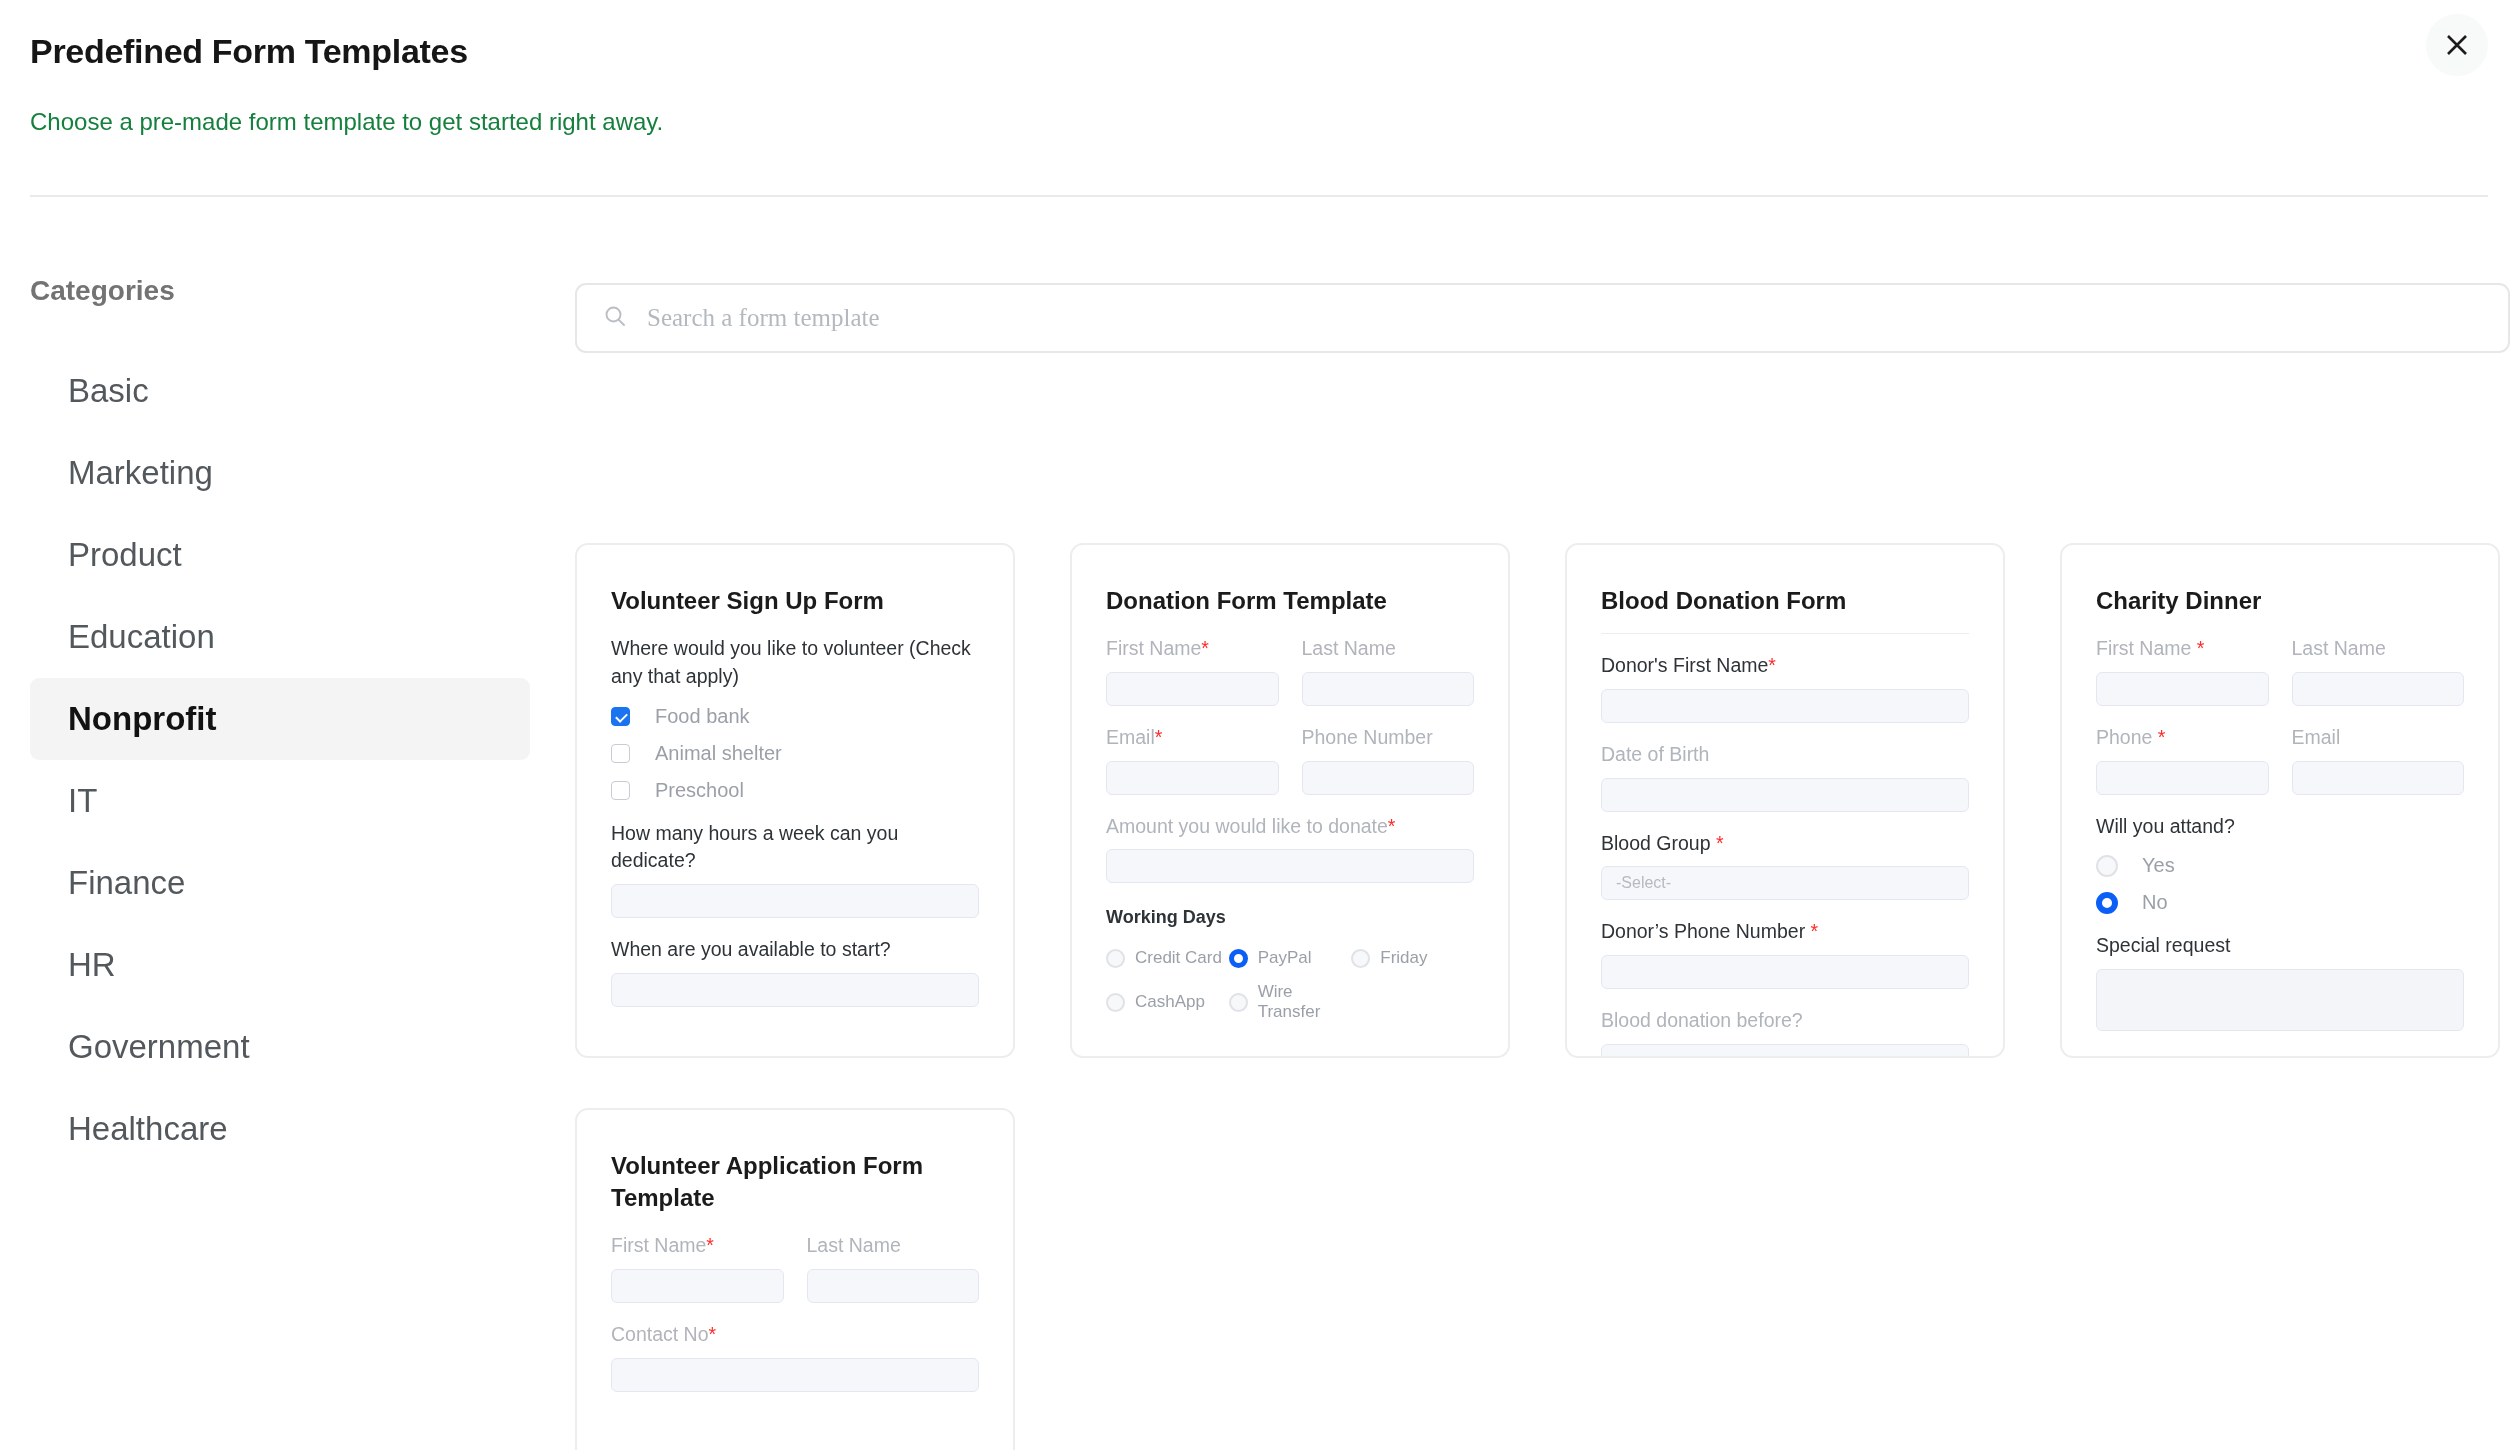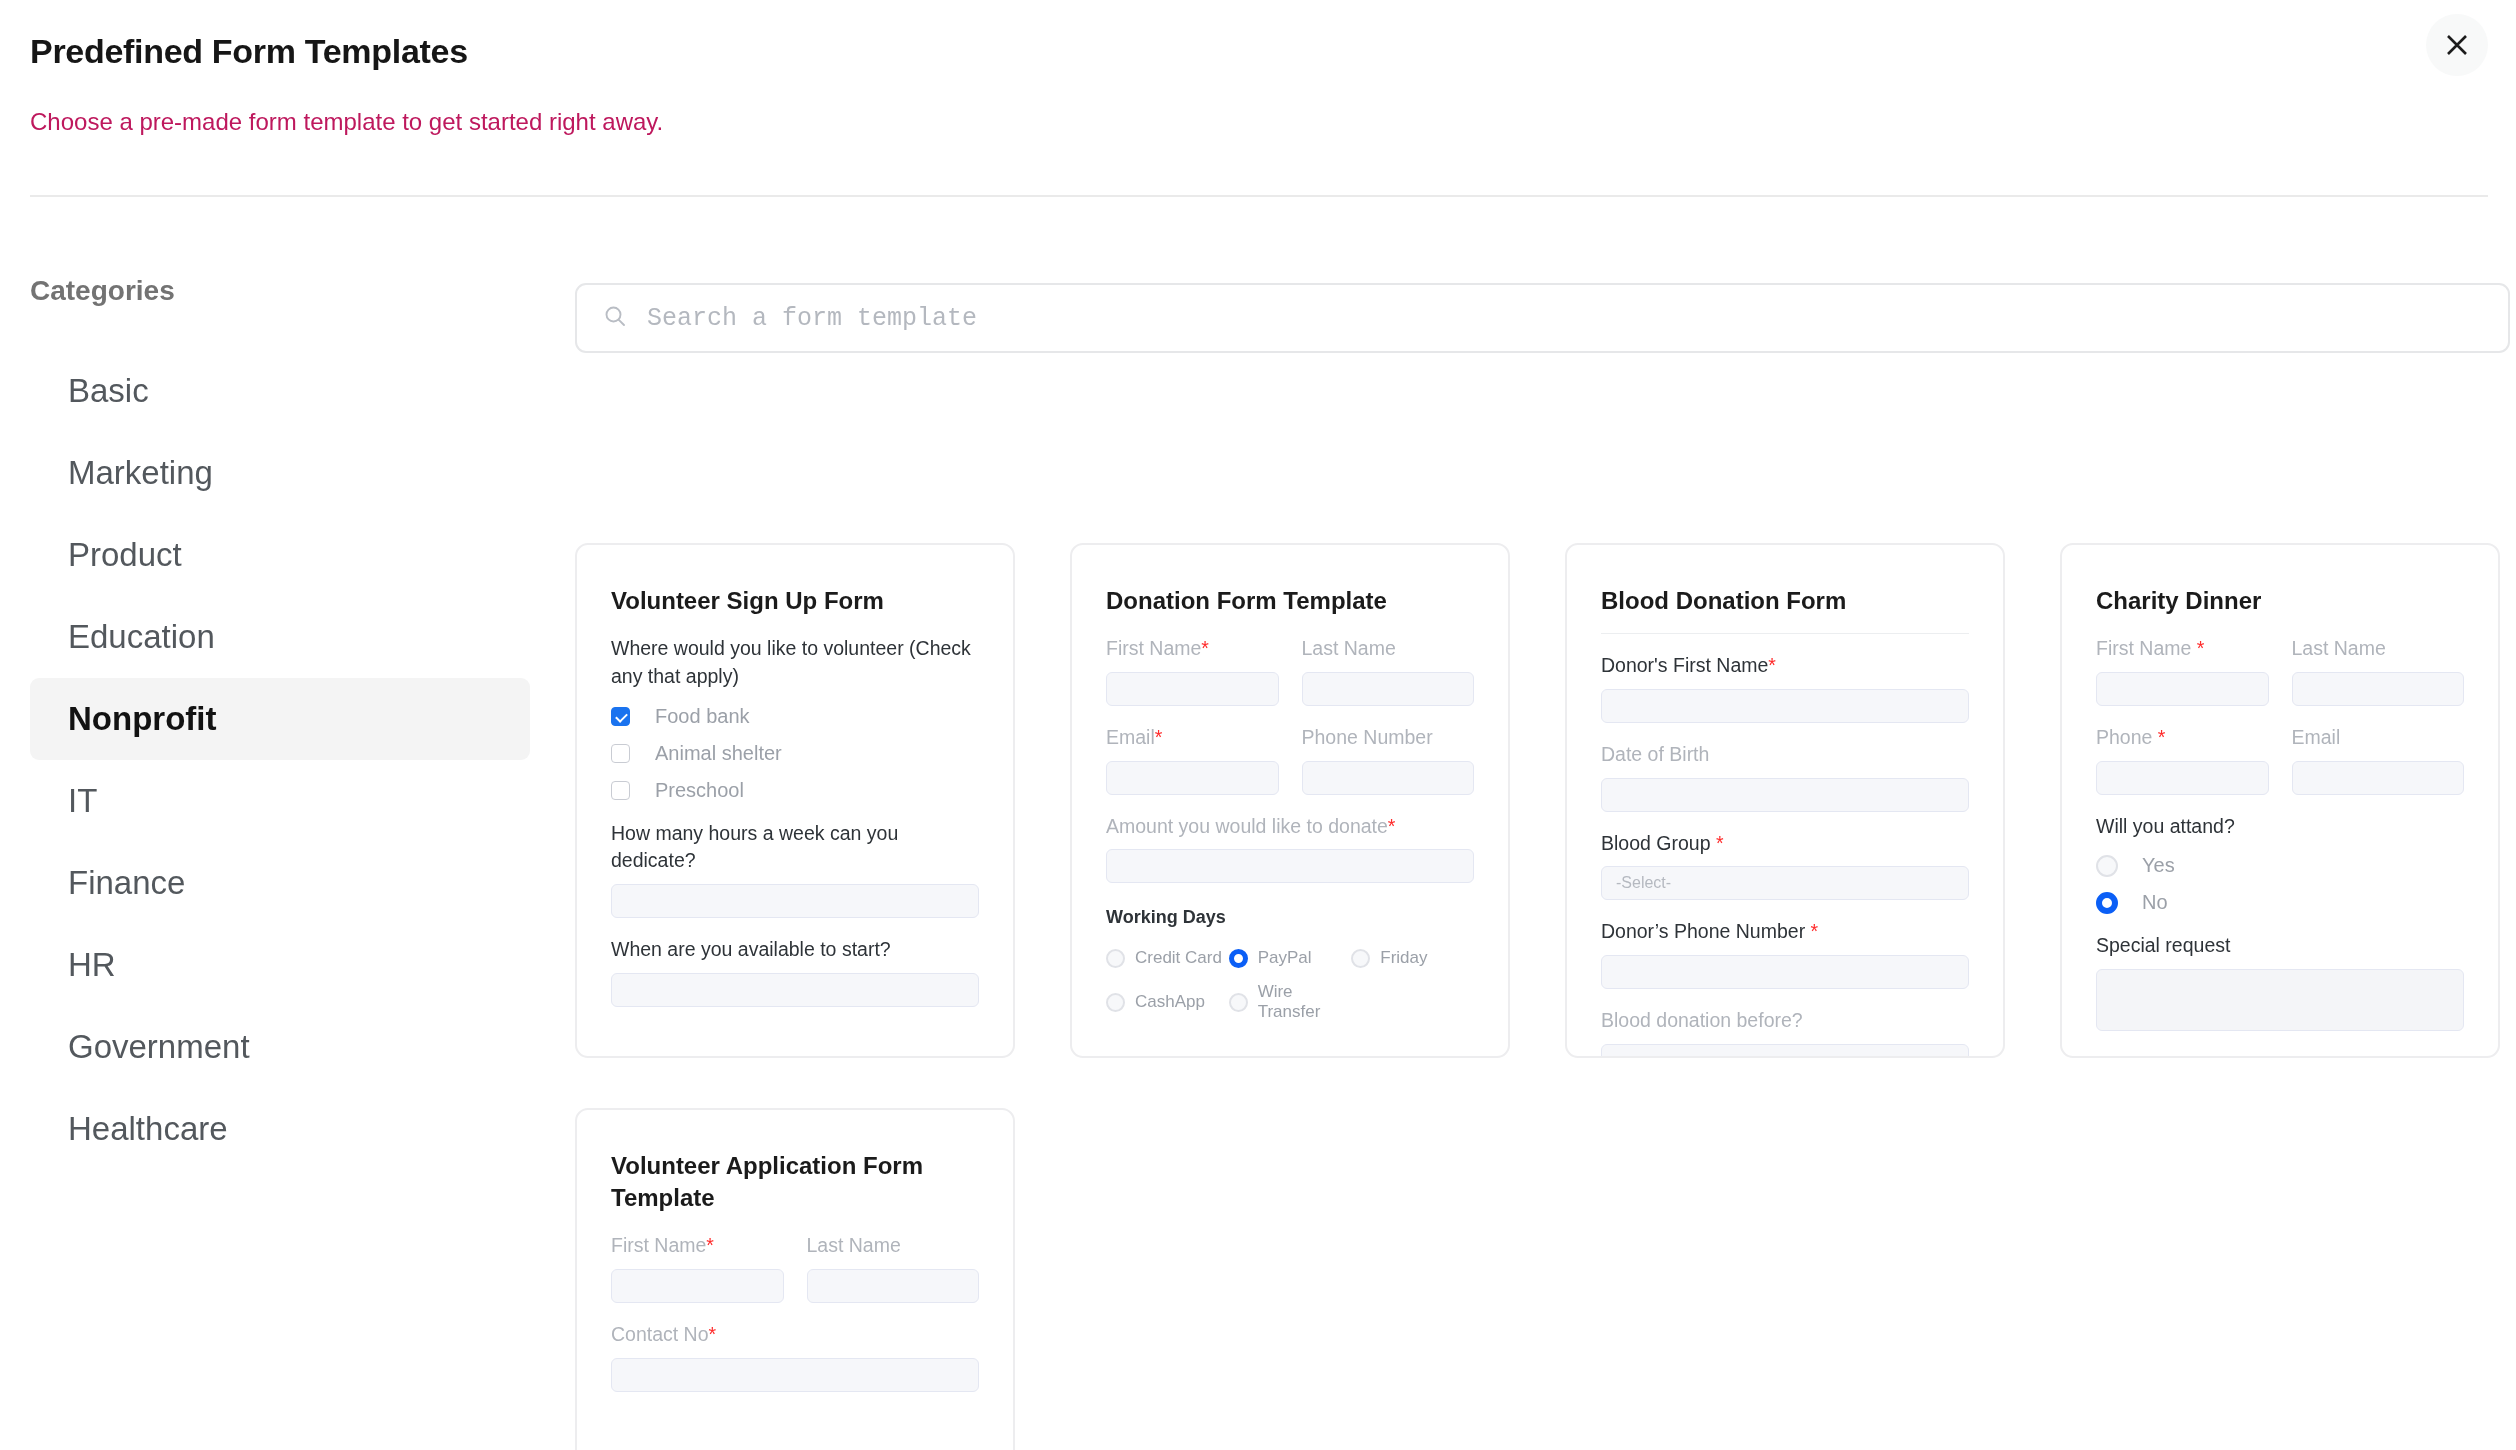--- a/index.html
+++ b/index.html
@@ -15,21 +15,21 @@
   }
 
   
   .modal-header { position: absolute; left: 0; top: 0; width: 2516px; height: 197px; }
   .page-title {
     position: absolute; left: 30px; top: 32px;
     font-size: 34px; font-weight: bold; letter-spacing: -0.3px; color: #161616;
   }
   .page-subtitle {
     position: absolute; left: 30px; top: 108px;
-    font-size: 24px; color: #be185d; font-weight: normal;
+    font-size: 24px; color: #15803d; font-weight: normal;
   }
   .header-divider {
     position: absolute; left: 30px; top: 195px; width: 2458px; height: 2px;
     background: #eaeaea;
   }
   .close-button {
     position: absolute; right: 28px; top: 14px; width: 62px; height: 62px;
     border-radius: 50%; background: #f8f9f9; border: none; cursor: pointer;
     display: flex; align-items: center; justify-content: center; padding: 0;
   }
@@ -52,21 +52,21 @@
   
   .main { position: absolute; left: 570px; top: 240px; width: 1946px; }
   .search-wrap {
     position: absolute; left: 5px; top: 43px; width: 1935px; height: 70px;
     border: 2px solid #e6e7e9; border-radius: 11px; background: #fff;
     display: flex; align-items: center; padding: 0 26px; cursor: text;
   }
   .search-icon { flex: 0 0 auto; margin-right: 18px; display: block; }
   .search-input {
     flex: 1 1 auto; border: none; outline: none; background: transparent;
-    font-family: Liberation Mono, monospace; font-size: 25px; color: #14532d;
+    font-family: Liberation Serif, serif; font-size: 25px; color: #14532d;
   }
   .search-input::placeholder { color: #b4b8bf; }
   .section-label {
     position: absolute; left: 5px; top: 318px;
     font-size: 25px; font-weight: bold; letter-spacing: 0.4px; color: #161616;
   }
 
   
   .card-grid {
     position: absolute; left: 5px; top: 303px; width: 1946px;

